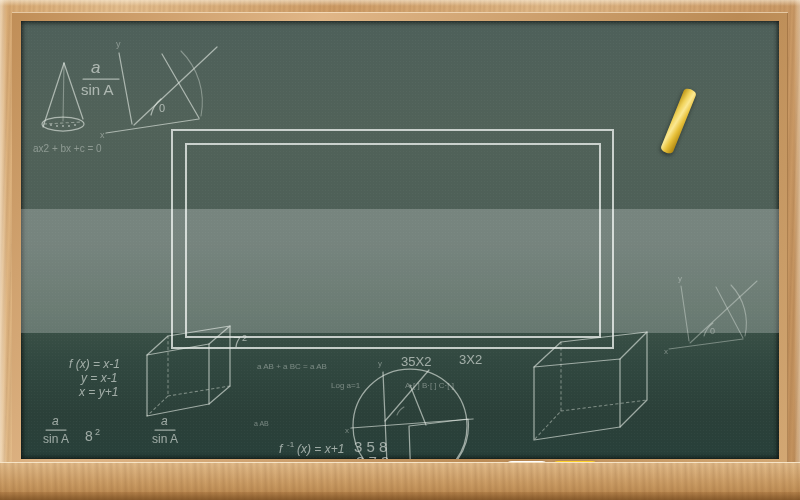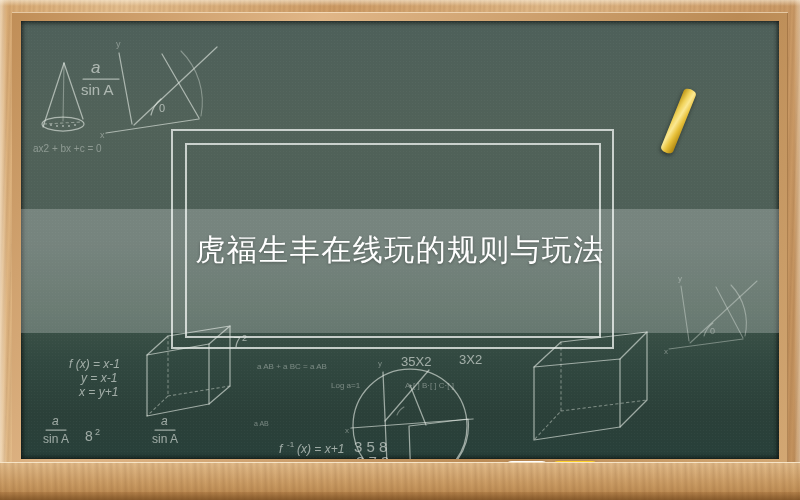--- a/index.html
+++ b/index.html
@@ -336,23 +336,20 @@
         <rect class="ck-frame" x="165" y="123" width="414" height="193"></rect>
 
       </svg>
     </div>
 
     <div class="banner-band"></div>
   </div>
 
   <div class="chalk-stick chalk-gold-diag"></div>
 
-  <div class="headline-wrap">
-    <div class="headline">虎福生丰在线玩的规则与玩法</div>
-  </div>
 
   <div class="chalk-stick chalk-white-flat"></div>
   <div class="chalk-stick chalk-gold-flat"></div>
   <div class="ledge">
     <div class="ledge-lip"></div>
   </div>
 
 </div>
 
 </body></html>

